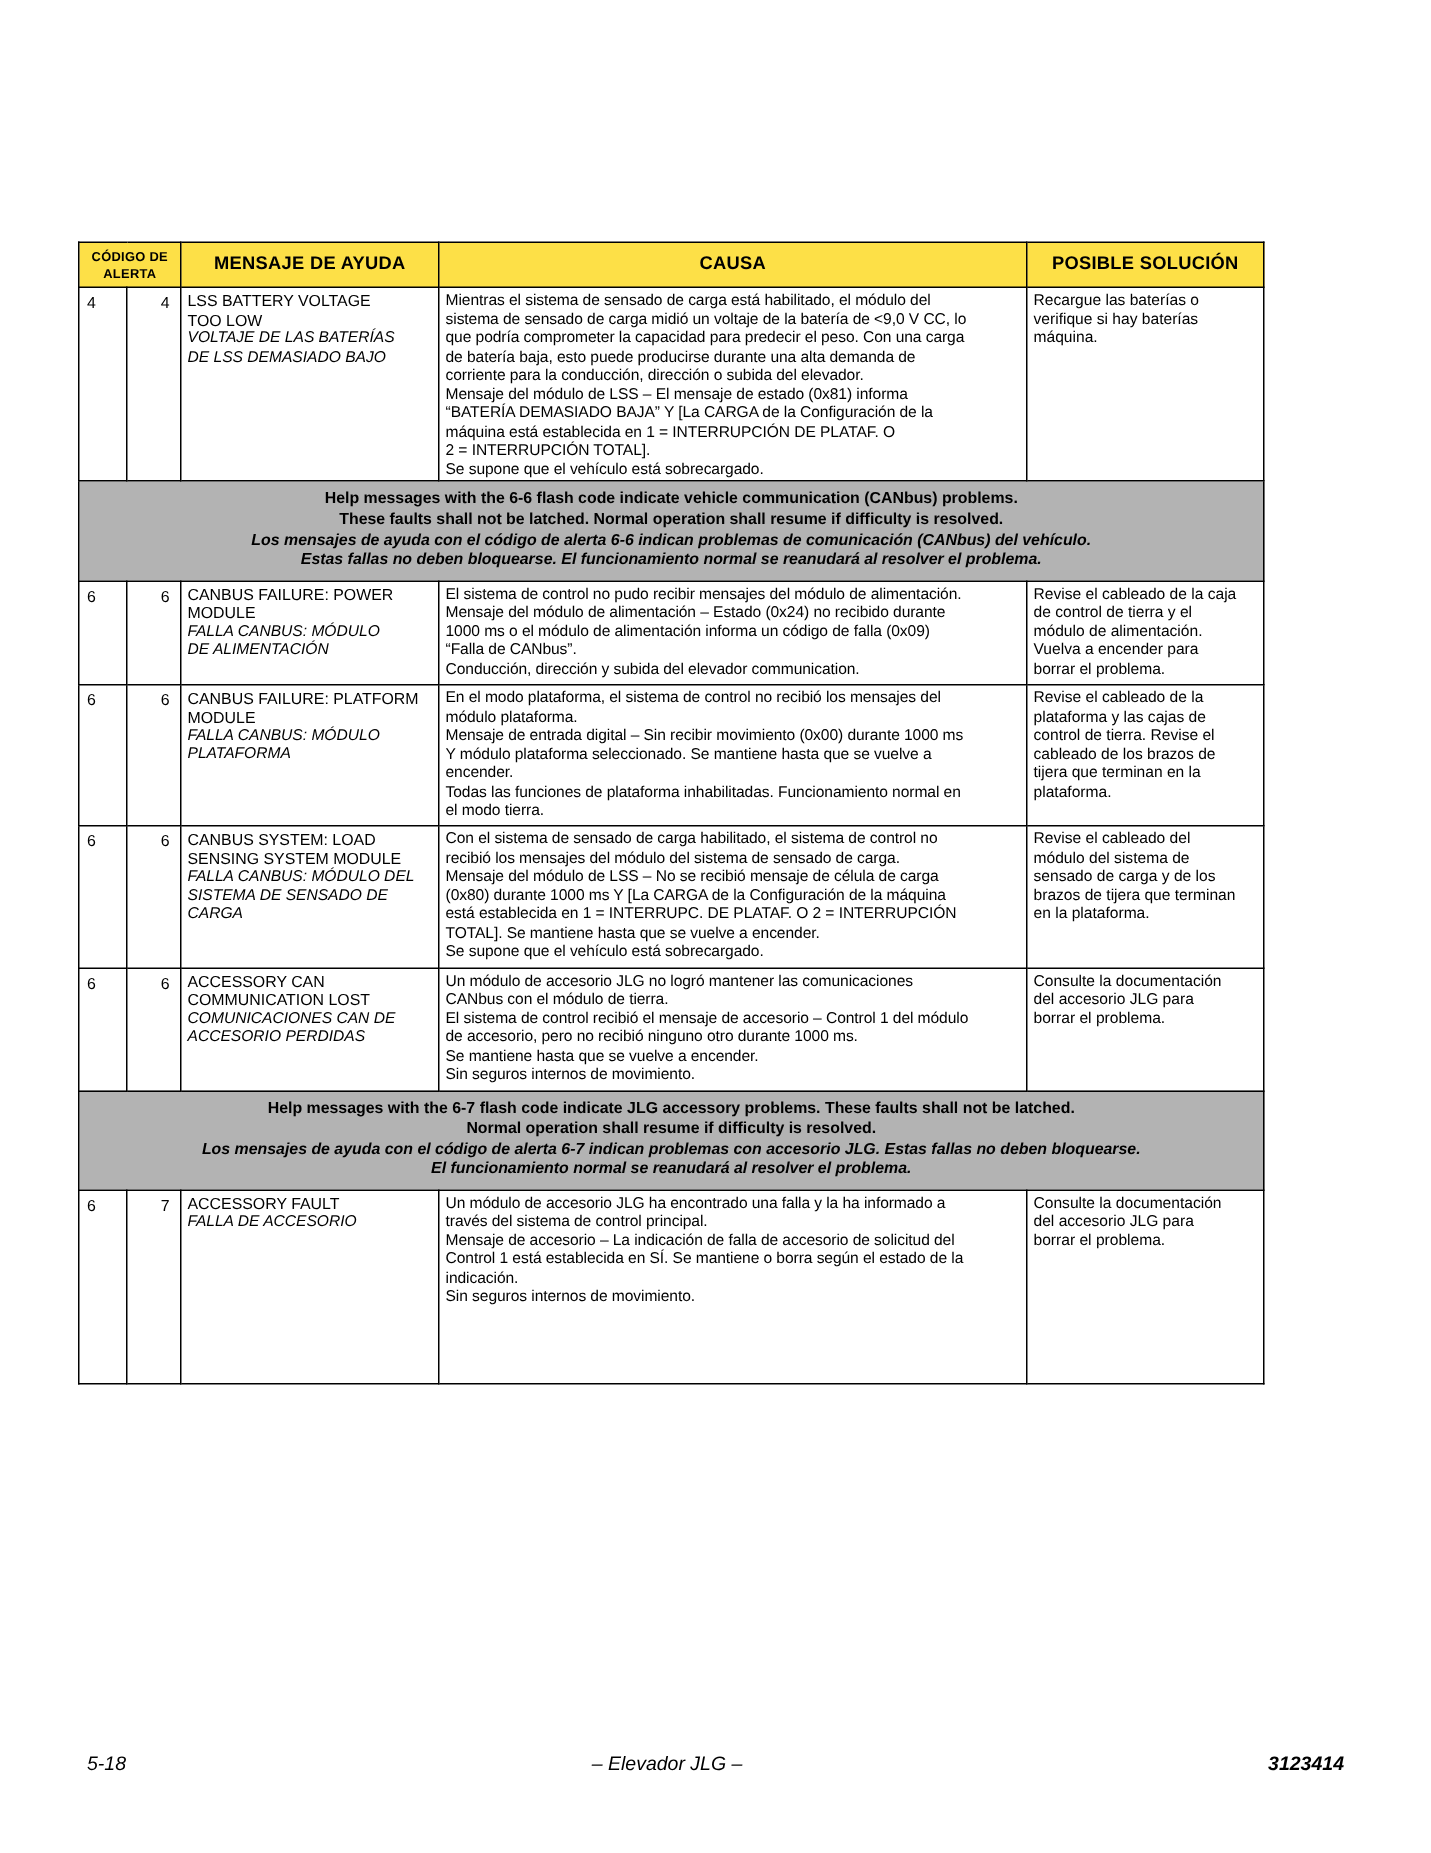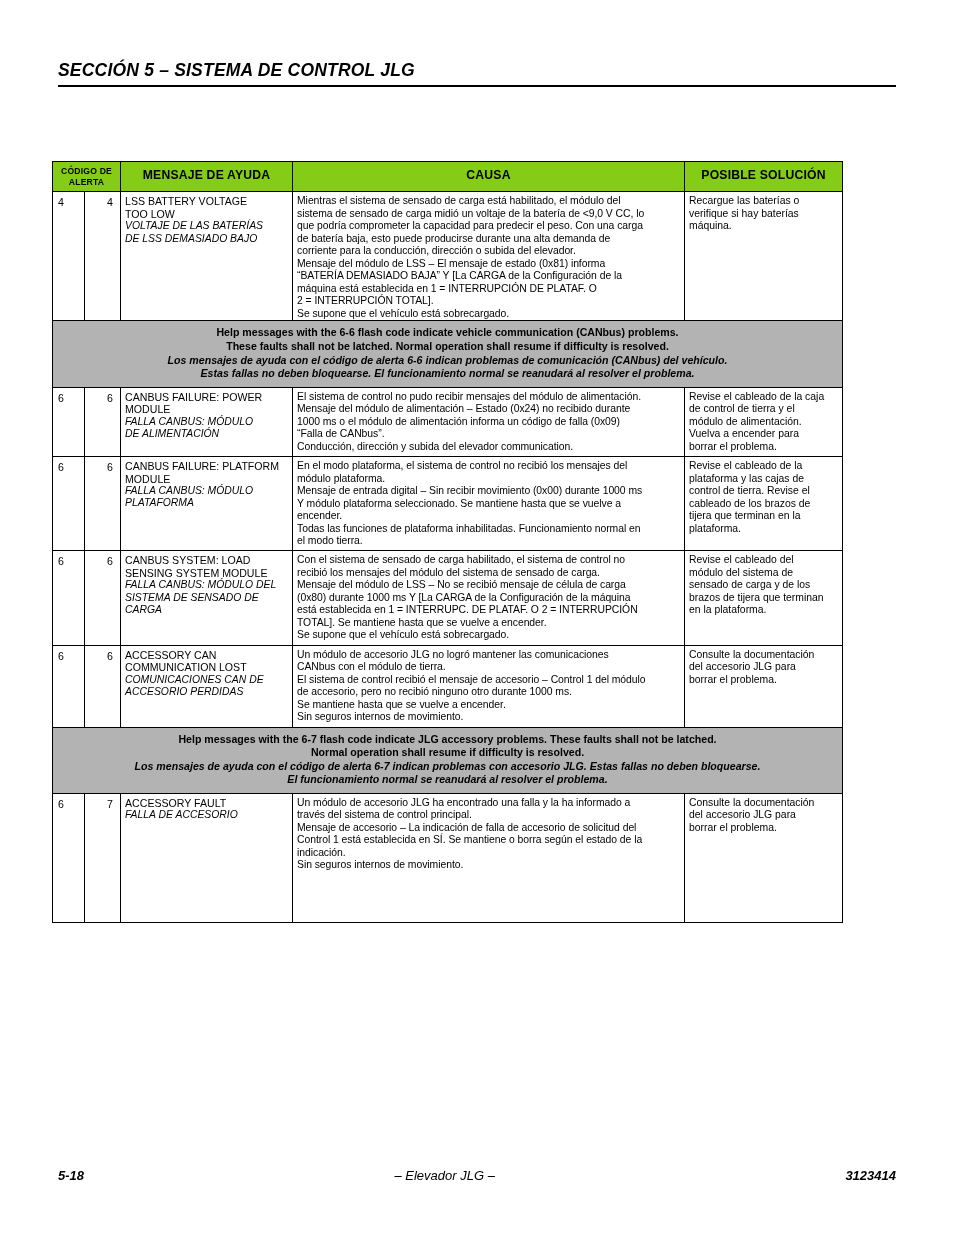--- a/index.html
+++ b/index.html
@@ -70,21 +70,21 @@
   }
 
   
   col.c-code1 { width: 32px; }
   col.c-code2 { width: 36px; }
   col.c-msg   { width: 172px; }
   col.c-cause { width: 392px; }
   col.c-sol   { width: 158px; }
 
   thead th {
-    background: #84cc16;
+    background: #fde047;
     text-align: center;
     vertical-align: middle;
     font-weight: bold;
     letter-spacing: 0.2px;
   }
   th.h-code {
     font-size: 8.6px;
     line-height: 1.25;
     padding: 4px 1px;
   }
@@ -149,21 +149,21 @@
     position: absolute;
     left: 58px;
     top: 1168px;
     width: 838px;
     display: flex;
     align-items: baseline;
     justify-content: space-between;
     font-size: 13px;
   }
   .footer-page {
-    font-weight: bold;
+    font-weight: normal;
     font-style: italic;
   }
   .footer-center {
     font-style: italic;
     flex: 1;
     text-align: center;
     margin-left: -40px;
   }
   .footer-doc {
     font-weight: bold;
@@ -172,24 +172,20 @@
   }
 
   
   .tall-pad { height: 122px; }
 </style>
 </head>
 <body>
 
 <div class="page">
 
-  <div class="section-header">
-    <div class="section-header-title">SECCIÓN 5 – SISTEMA DE CONTROL JLG</div>
-    <div class="header-rule"></div>
-  </div>
 
 
   <table class="alert-table">
     <colgroup>
       <col class="c-code1">
       <col class="c-code2">
       <col class="c-msg">
       <col class="c-cause">
       <col class="c-sol">
     </colgroup>

